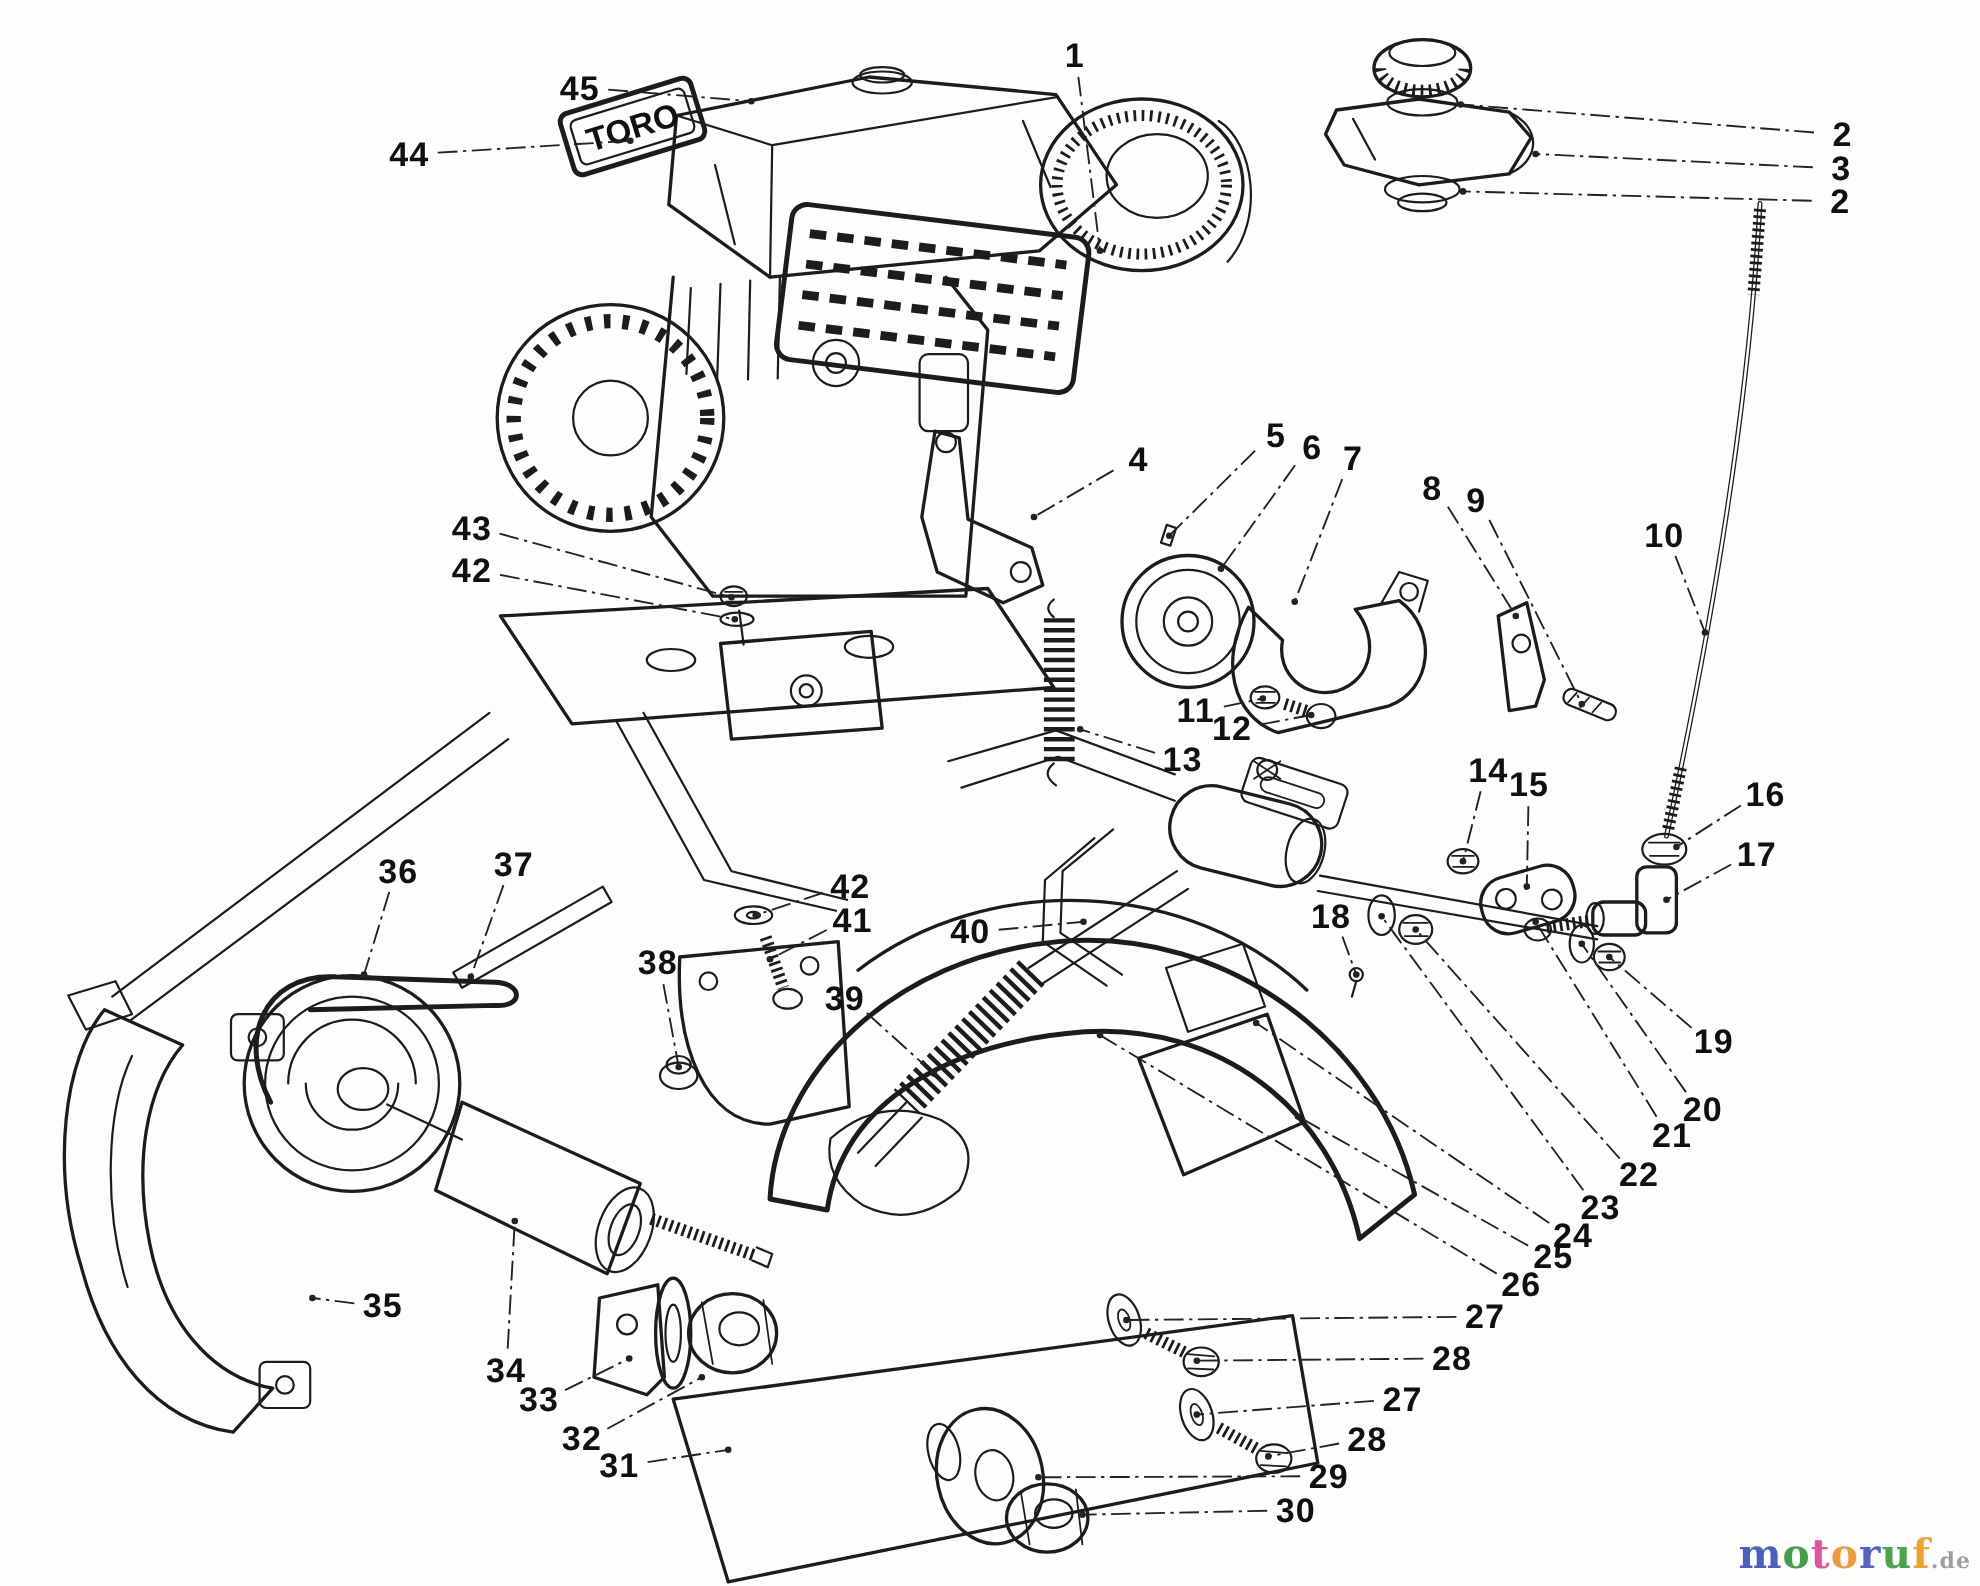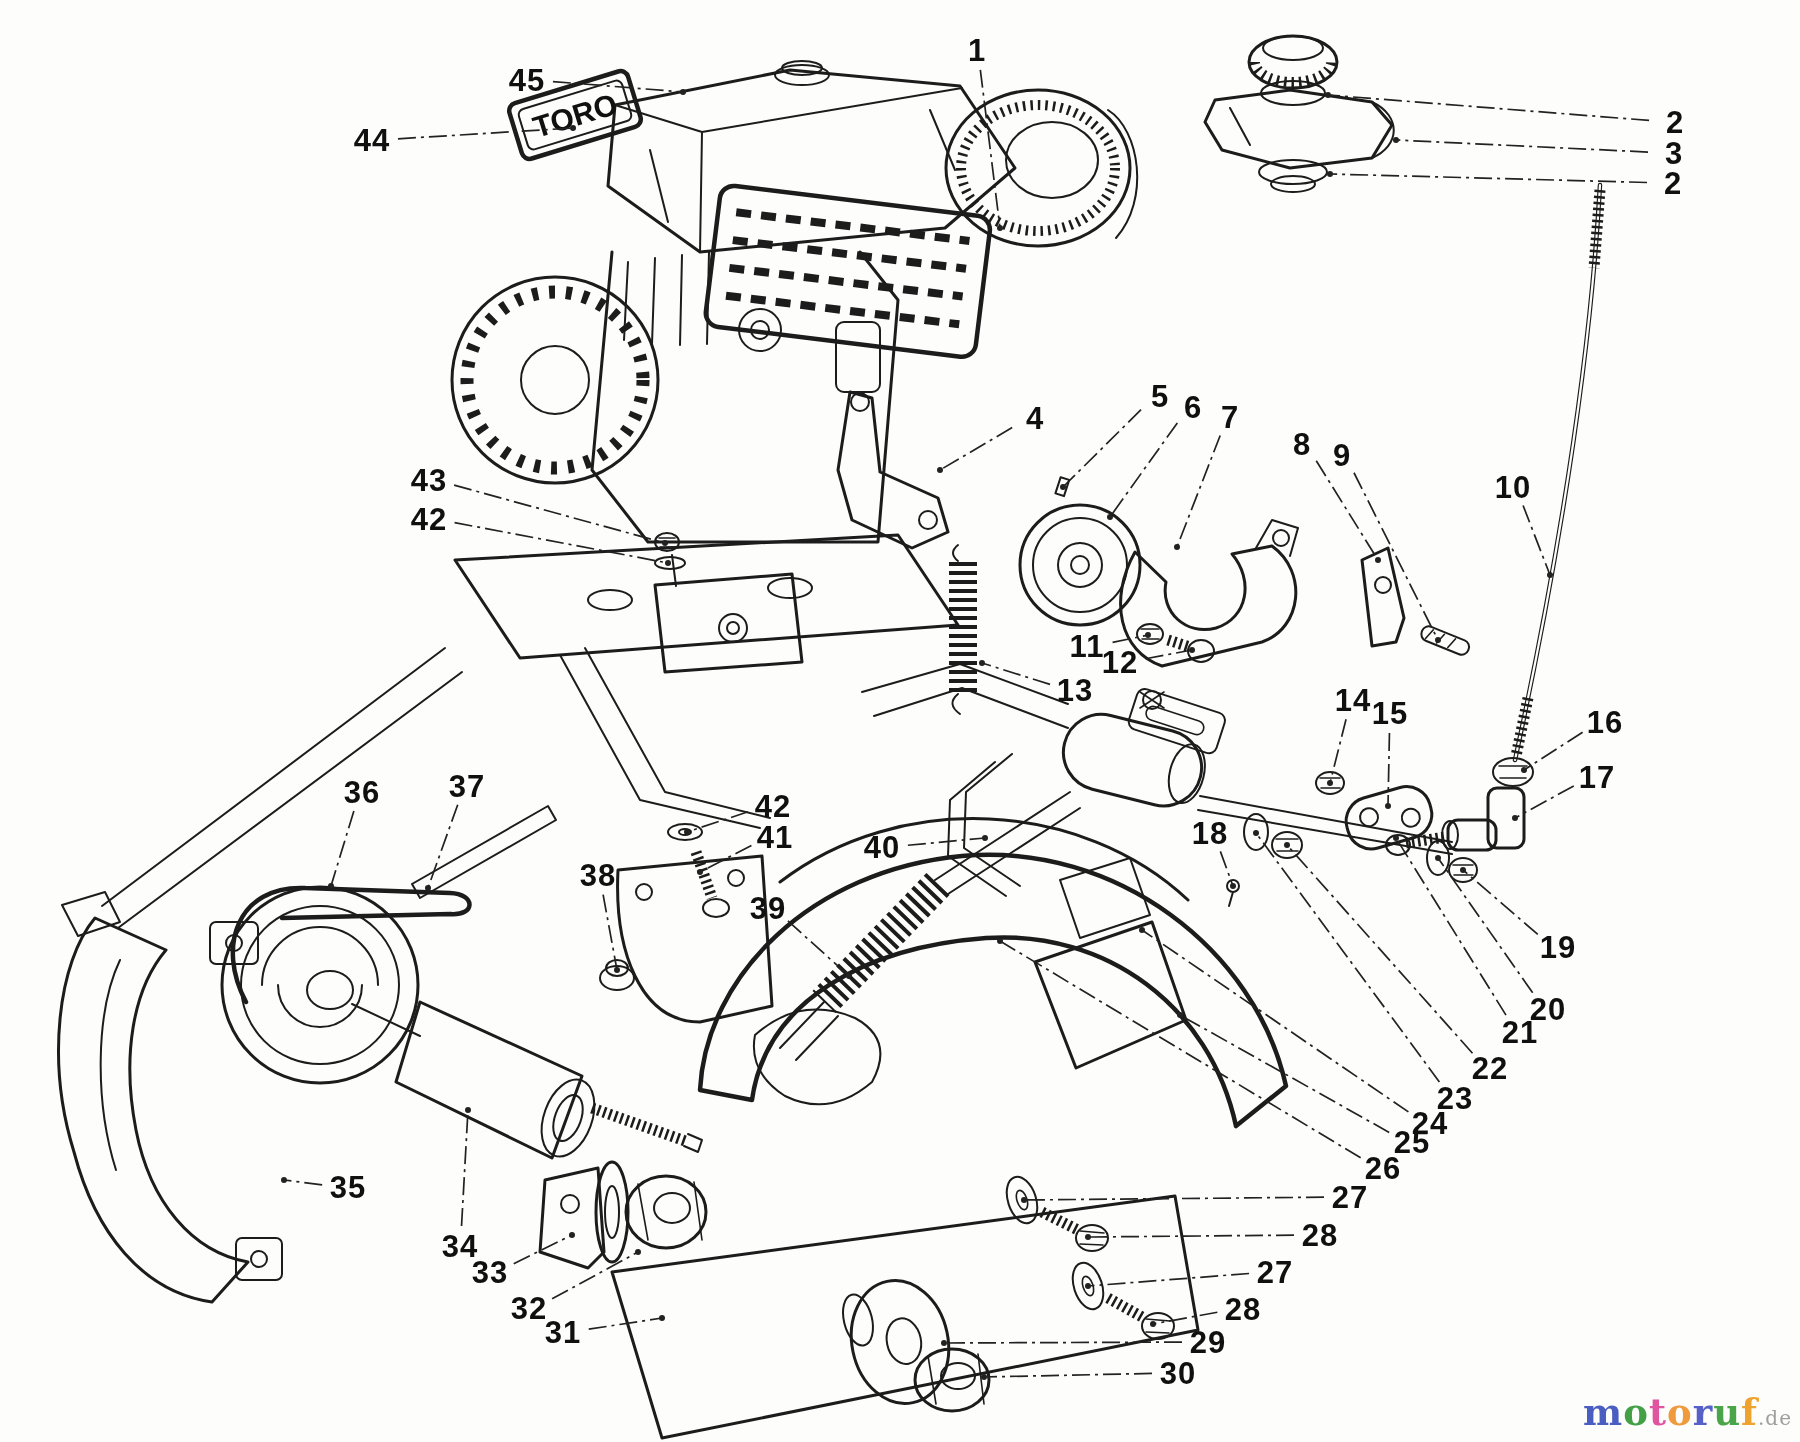--- a/index.html
+++ b/index.html
@@ -15,21 +15,21 @@
   .slots{fill:none;stroke:#1c1c1c;stroke-width:8;stroke-dasharray:15 10;}
   .hatch{fill:none;stroke:#1c1c1c;stroke-width:10;stroke-dasharray:2.5 5;}
   .thread{fill:none;stroke:#1c1c1c;stroke-width:11;stroke-dasharray:2.5 3.5;stroke-linecap:butt;}
   .wcore{fill:none;stroke:#fdfdfc;stroke-width:2.2;stroke-linecap:round;}
   .leader{fill:none;stroke:#222;stroke-width:1.7;stroke-dasharray:18 5 3 5;}
   .leader-dot{fill:#222;}
   .callout{font:800 31px "Liberation Sans",sans-serif;fill:#101010;letter-spacing:1px;}
   .decal-text{font:900 30px "Liberation Sans",sans-serif;fill:#101010;letter-spacing:0px;}
   #watermark{position:absolute;right:8px;bottom:8px;font-family:"DejaVu Serif",serif;
              font-weight:bold;font-size:37px;letter-spacing:1px;}
-  #watermark .suffix{font-size:20px;font-weight:normal;}
+  #watermark .suffix{font-size:20px;font-weight:bold;}
 </style>
 </head>
 <body>
 
 <div id="stage">
   <svg id="diagram" width="1800" height="1442" viewBox="0 0 1800 1442">
 
     <g>
 
       <path class="ln" d="M615,105 L790,70 L960,86 L1015,168 L945,228 L700,252 L608,186 Z"></path>

